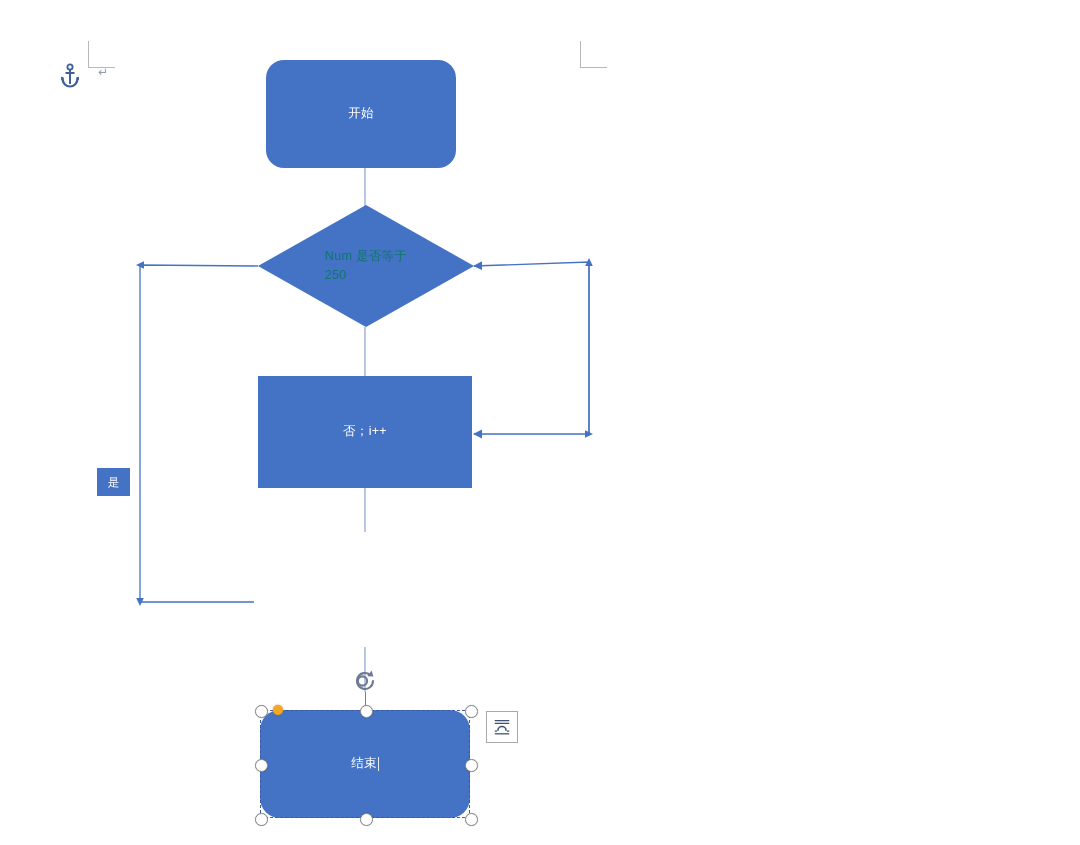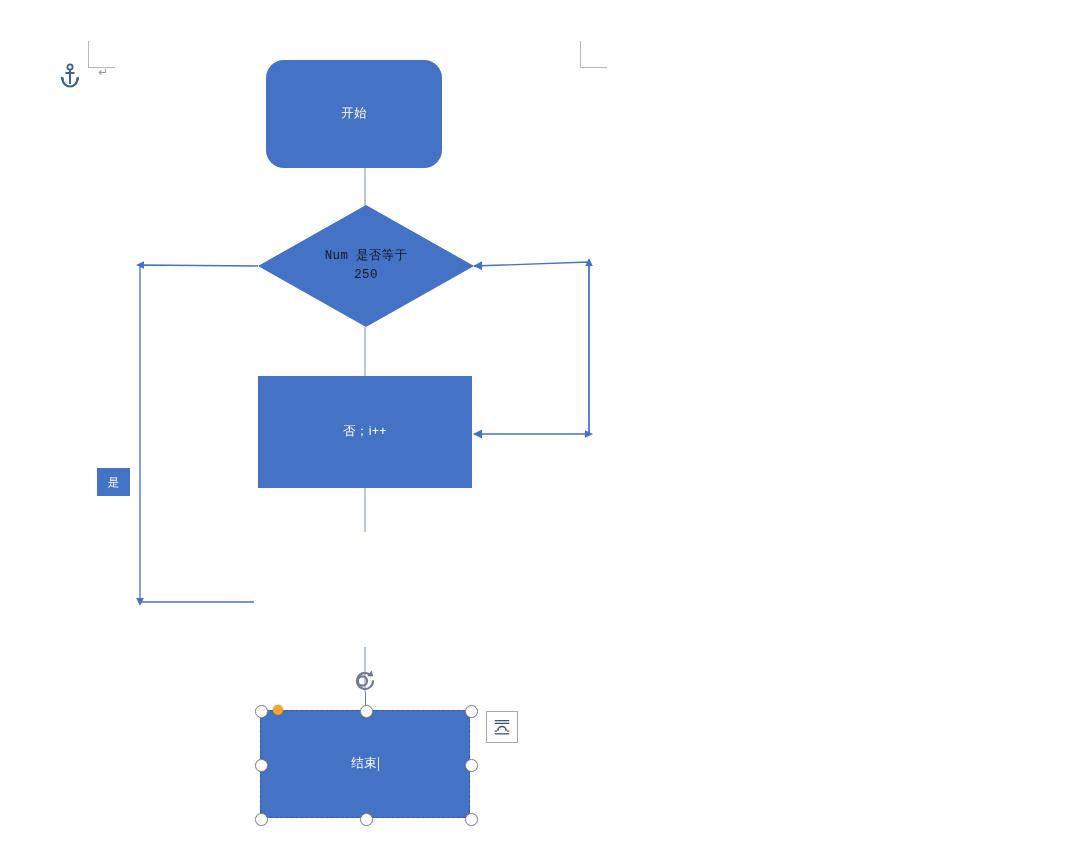--- a/index.html
+++ b/index.html
@@ -59,62 +59,61 @@
     text-align: center;
     font-size: 12.5px;
     line-height: 1.55;
     box-sizing: border-box;
     letter-spacing: .3px;
   }
   .shape .txt { white-space: pre-line; }
 
   #shape-start {
     left: 266px; top: 60px;
-    width: 176px; height: 108px;
+    width: 190px; height: 108px;
     border-radius: 18px;
   }
   #shape-process-1 {
     left: 258px; top: 376px;
     width: 214px; height: 112px;
   }
   #shape-process-2 {
     left: 254px; top: 532px;
     width: 215px; height: 115px;
   }
   #shape-end {
     left: 260px; top: 710px;
     width: 210px; height: 108px;
-    border-radius: 0;
+    border-radius: 20px;
   }
 
   
   #shape-decision {
     position: absolute;
     left: 258px; top: 205px;
     width: 216px; height: 122px;
   }
   #shape-decision .dia-fill {
     position: absolute;
     inset: 0;
     background: #4472C4;
     clip-path: polygon(50% 0, 100% 50%, 50% 100%, 0 50%);
   }
   #shape-decision .dia-label {
     position: absolute;
     inset: 0;
     display: flex;
     align-items: center;
     justify-content: center;
-    color: #0f172a;
+    color: #0f766e;
     font-size: 12.5px;
     line-height: 1.55;
-    text-align: center;
+    text-align: left;
     white-space: pre-line;
     letter-spacing: .3px;
-    font-family: Liberation Mono, monospace;
   }
 
   
   #label-yes {
     position: absolute;
     left: 97px; top: 468px;
     width: 33px; height: 28px;
     background: #4472C4;
     color: #ffffff;
     font-size: 11.5px;

